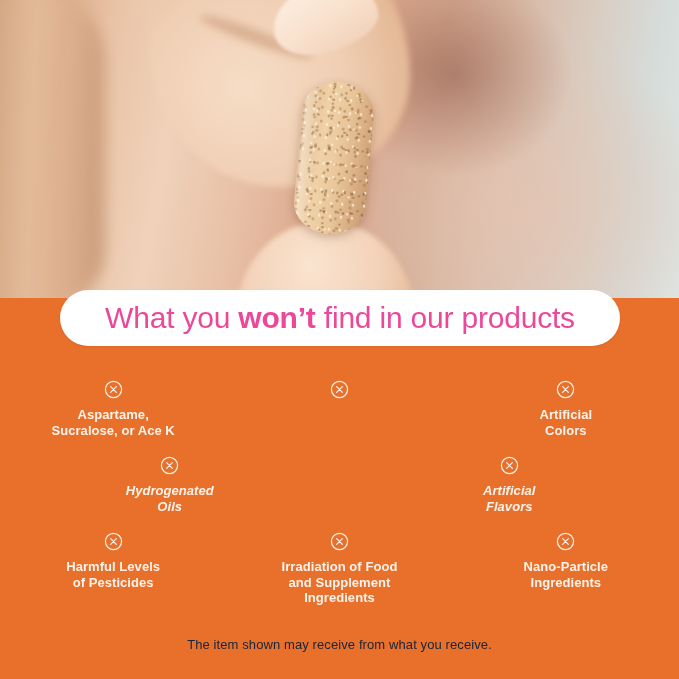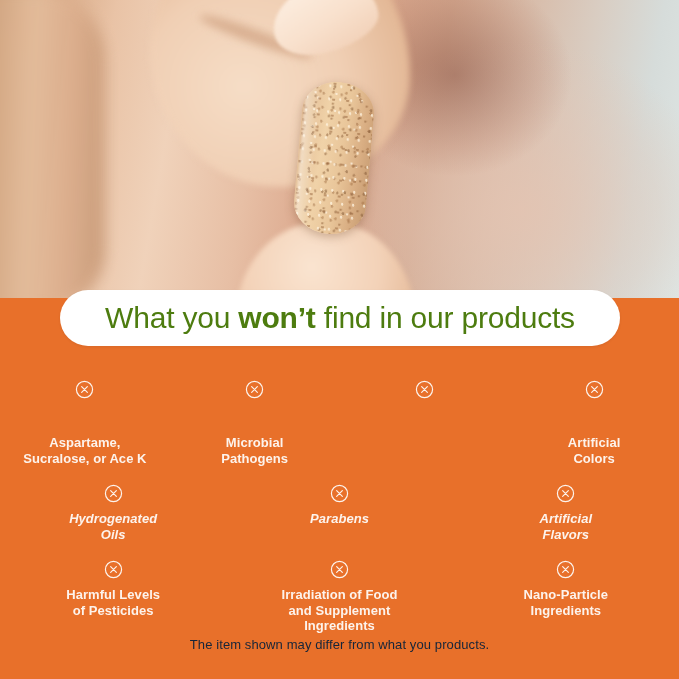--- a/index.html
+++ b/index.html
@@ -154,21 +154,21 @@
     width: 560px;
     height: 56px;
     background: #ffffff;
     border-radius: 28px;
     display: flex;
     align-items: center;
     justify-content: center;
     box-shadow: 0 1px 3px rgba(0,0,0,0.07);
   }
   .title-text {
-    color: #4d7c0f;
+    color: #ec4899;
     font-size: 30px;
     letter-spacing: -0.2px;
     white-space: nowrap;
     font-weight: 400;
   }
   .title-text b {
     font-weight: 700;
   }
 
   
@@ -198,21 +198,21 @@
   .cell-label {
     color: #fdf3ec;
     font-size: 13px;
     line-height: 15.5px;
     text-align: center;
     font-weight: 700;
     letter-spacing: 0.05px;
     max-width: 160px;
   }
 
-  .row-1 .cell { padding-top: 10px; gap: 28px; }
+  .row-1 .cell { padding-top: 10px; }
   .row-2 .cell { padding-top: 18px; font-style: italic; }
   .row-3 .cell { padding-top: 18px; }
 
   
   .footer-note {
     position: absolute;
     left: 0;
     top: 339px;
     width: 679px;
     text-align: center;
@@ -253,27 +253,20 @@
             <circle cx="12" cy="12" r="10.2" fill="none" stroke="#fdf3ec" stroke-width="1.5"></circle>
             <path d="M8.4 8.4 L15.6 15.6 M15.6 8.4 L8.4 15.6" fill="none" stroke="#fdf3ec" stroke-width="1.5" stroke-linecap="round"></path>
           </svg>
           <div class="cell-label">Aspartame,<br>Sucralose, or Ace K</div>
         </div>
         <div class="cell">
           <svg class="x-icon" viewBox="0 0 24 24">
             <circle cx="12" cy="12" r="10.2" fill="none" stroke="#fdf3ec" stroke-width="1.5"></circle>
             <path d="M8.4 8.4 L15.6 15.6 M15.6 8.4 L8.4 15.6" fill="none" stroke="#fdf3ec" stroke-width="1.5" stroke-linecap="round"></path>
           </svg>
-          <div class="cell-label">Microbial<br>Pathogens</div>
-        </div>
-        <div class="cell">
-          <svg class="x-icon" viewBox="0 0 24 24">
-            <circle cx="12" cy="12" r="10.2" fill="none" stroke="#fdf3ec" stroke-width="1.5"></circle>
-            <path d="M8.4 8.4 L15.6 15.6 M15.6 8.4 L8.4 15.6" fill="none" stroke="#fdf3ec" stroke-width="1.5" stroke-linecap="round"></path>
-          </svg>
         </div>
         <div class="cell">
           <svg class="x-icon" viewBox="0 0 24 24">
             <circle cx="12" cy="12" r="10.2" fill="none" stroke="#fdf3ec" stroke-width="1.5"></circle>
             <path d="M8.4 8.4 L15.6 15.6 M15.6 8.4 L8.4 15.6" fill="none" stroke="#fdf3ec" stroke-width="1.5" stroke-linecap="round"></path>
           </svg>
           <div class="cell-label">Artificial<br>Colors</div>
         </div>
       </div>
 
@@ -283,27 +276,20 @@
             <circle cx="12" cy="12" r="10.2" fill="none" stroke="#fdf3ec" stroke-width="1.5"></circle>
             <path d="M8.4 8.4 L15.6 15.6 M15.6 8.4 L8.4 15.6" fill="none" stroke="#fdf3ec" stroke-width="1.5" stroke-linecap="round"></path>
           </svg>
           <div class="cell-label">Hydrogenated<br>Oils</div>
         </div>
         <div class="cell">
           <svg class="x-icon" viewBox="0 0 24 24">
             <circle cx="12" cy="12" r="10.2" fill="none" stroke="#fdf3ec" stroke-width="1.5"></circle>
             <path d="M8.4 8.4 L15.6 15.6 M15.6 8.4 L8.4 15.6" fill="none" stroke="#fdf3ec" stroke-width="1.5" stroke-linecap="round"></path>
           </svg>
-          <div class="cell-label">Parabens</div>
-        </div>
-        <div class="cell">
-          <svg class="x-icon" viewBox="0 0 24 24">
-            <circle cx="12" cy="12" r="10.2" fill="none" stroke="#fdf3ec" stroke-width="1.5"></circle>
-            <path d="M8.4 8.4 L15.6 15.6 M15.6 8.4 L8.4 15.6" fill="none" stroke="#fdf3ec" stroke-width="1.5" stroke-linecap="round"></path>
-          </svg>
           <div class="cell-label">Artificial<br>Flavors</div>
         </div>
       </div>
 
       <div class="row row-3">
         <div class="cell">
           <svg class="x-icon" viewBox="0 0 24 24">
             <circle cx="12" cy="12" r="10.2" fill="none" stroke="#fdf3ec" stroke-width="1.5"></circle>
             <path d="M8.4 8.4 L15.6 15.6 M15.6 8.4 L8.4 15.6" fill="none" stroke="#fdf3ec" stroke-width="1.5" stroke-linecap="round"></path>
           </svg>
@@ -320,16 +306,16 @@
           <svg class="x-icon" viewBox="0 0 24 24">
             <circle cx="12" cy="12" r="10.2" fill="none" stroke="#fdf3ec" stroke-width="1.5"></circle>
             <path d="M8.4 8.4 L15.6 15.6 M15.6 8.4 L8.4 15.6" fill="none" stroke="#fdf3ec" stroke-width="1.5" stroke-linecap="round"></path>
           </svg>
           <div class="cell-label">Nano-Particle<br>Ingredients</div>
         </div>
       </div>
 
     </div>
 
-    <div class="footer-note">The item shown may differ from what you products.</div>
+    <div class="footer-note">The item shown may receive from what you receive.</div>
 
   </div>
 </div>
 
 </body></html>

